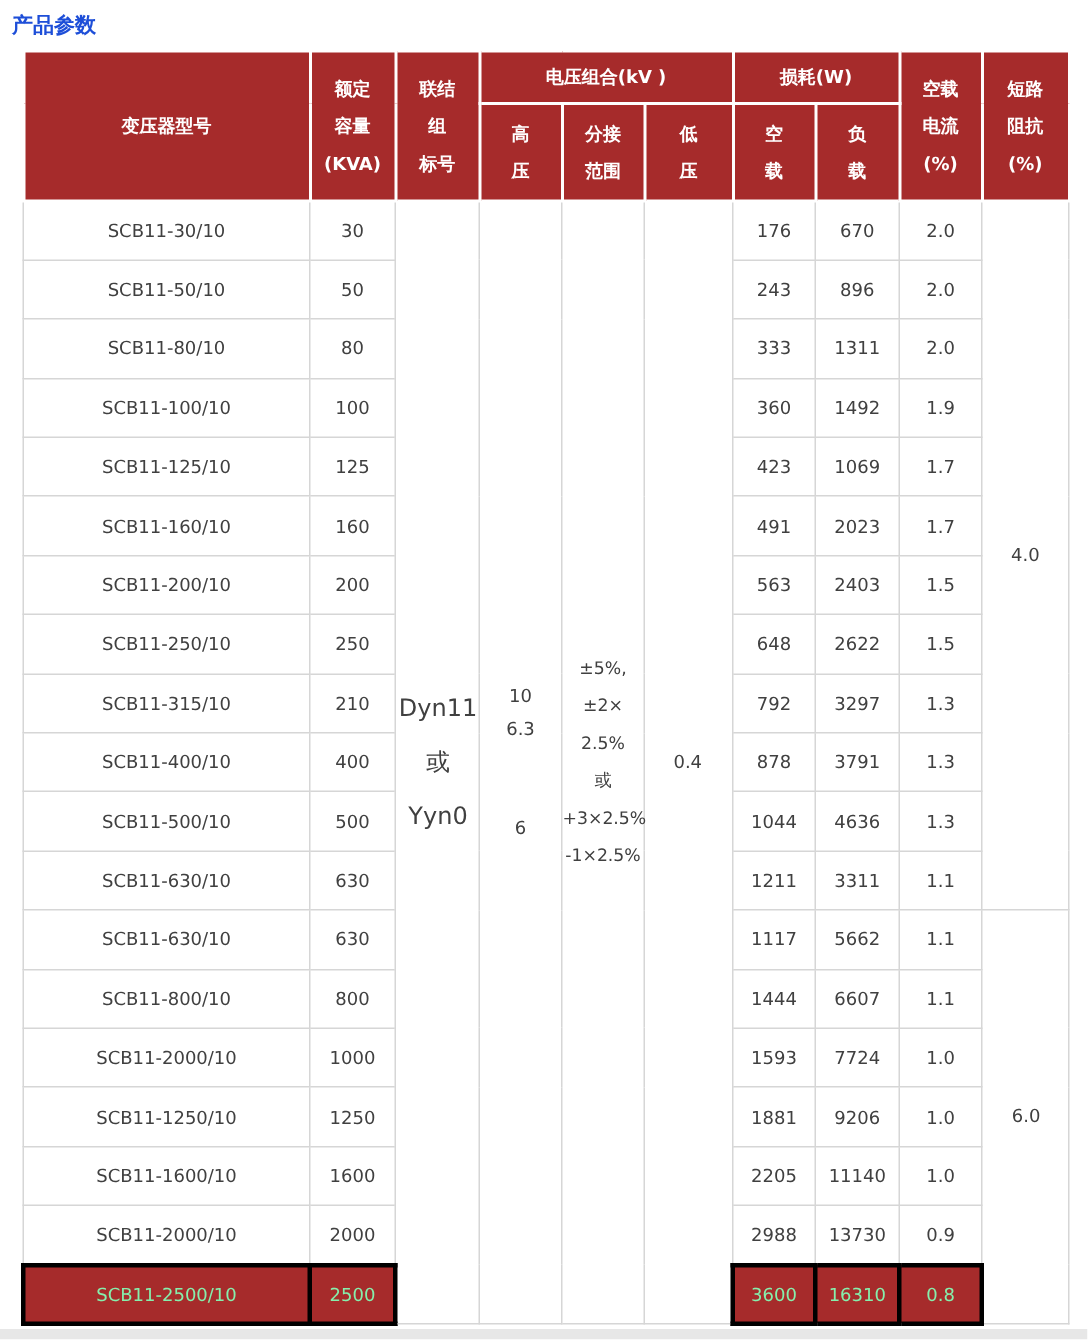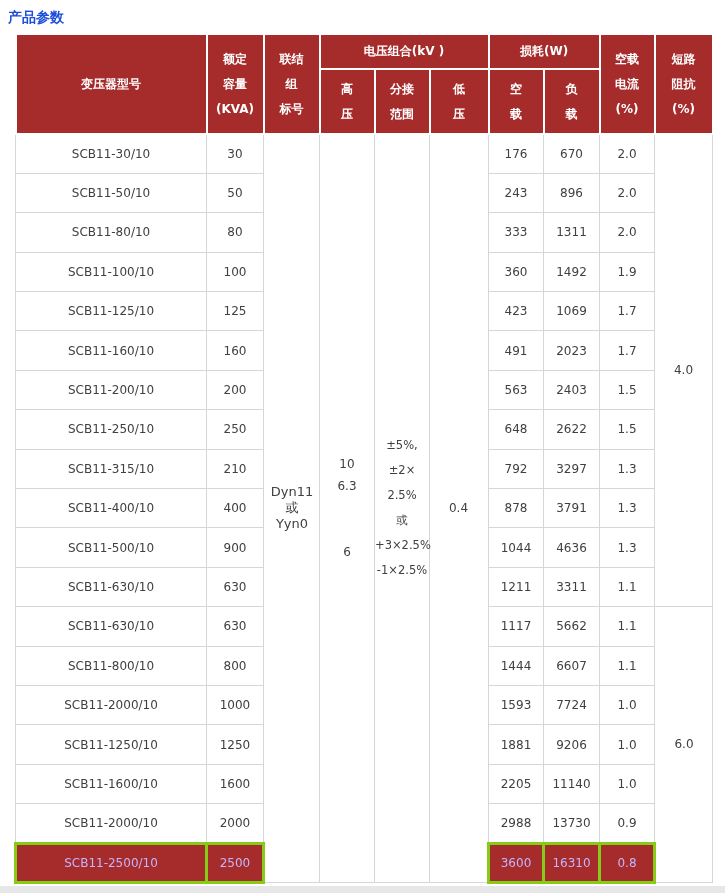--- a/index.html
+++ b/index.html
@@ -37,25 +37,25 @@
     text-align:center;vertical-align:middle;
   }
   tr.h1 th{height:35px;}
   tr.h2 th{height:65px;}
   tbody td{
     border:1px solid var(--row-border);background:#fff;
     font-size:12px;text-align:center;vertical-align:middle;
     height:39.4px;padding:0;white-space:pre-line;color:var(--cell-text);
   }
   td.span-cell{line-height:25px;}
-  td.cell-connection{line-height:16px;font-size:13px;}
+  td.cell-connection{line-height:36px;font-size:16px;}
   td.cell-hv{line-height:22px;}
   td.cell-tap{line-height:25px;font-size:11.5px;}
   tr.highlight .row-cell{
-    background:var(--header-red);color:#c4b5fd;border:3px solid #84cc16;
+    background:var(--header-red);color:#86efac;border:3px solid #000000;
   }
   .section-divider{
     width:725px;height:7px;background:var(--footer-bar);margin-top:2px;
   }
 </style>
 </head>
 <body>
 
 <h3 class="page-title">产品参数</h3>
 
@@ -185,21 +185,21 @@
       </tr>
       <tr>
         <td class="row-cell">SCB11-400/10</td>
         <td class="row-cell">400</td>
         <td class="row-cell">878</td>
         <td class="row-cell">3791</td>
         <td class="row-cell">1.3</td>
       </tr>
       <tr>
         <td class="row-cell">SCB11-500/10</td>
-        <td class="row-cell">900</td>
+        <td class="row-cell">500</td>
         <td class="row-cell">1044</td>
         <td class="row-cell">4636</td>
         <td class="row-cell">1.3</td>
       </tr>
       <tr>
         <td class="row-cell">SCB11-630/10</td>
         <td class="row-cell">630</td>
         <td class="row-cell">1211</td>
         <td class="row-cell">3311</td>
         <td class="row-cell">1.1</td>

